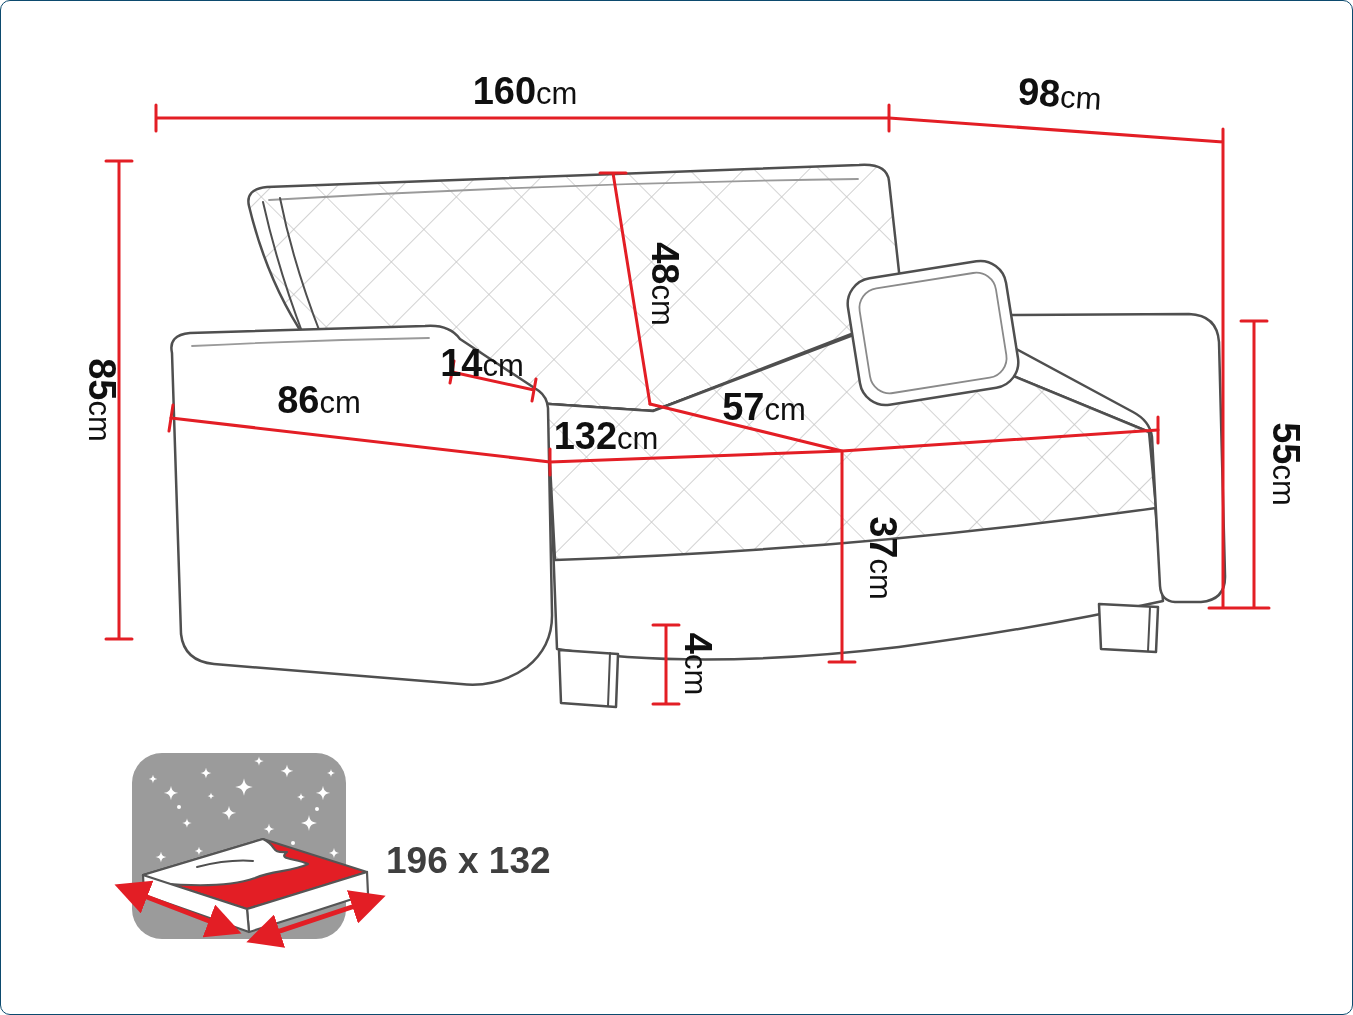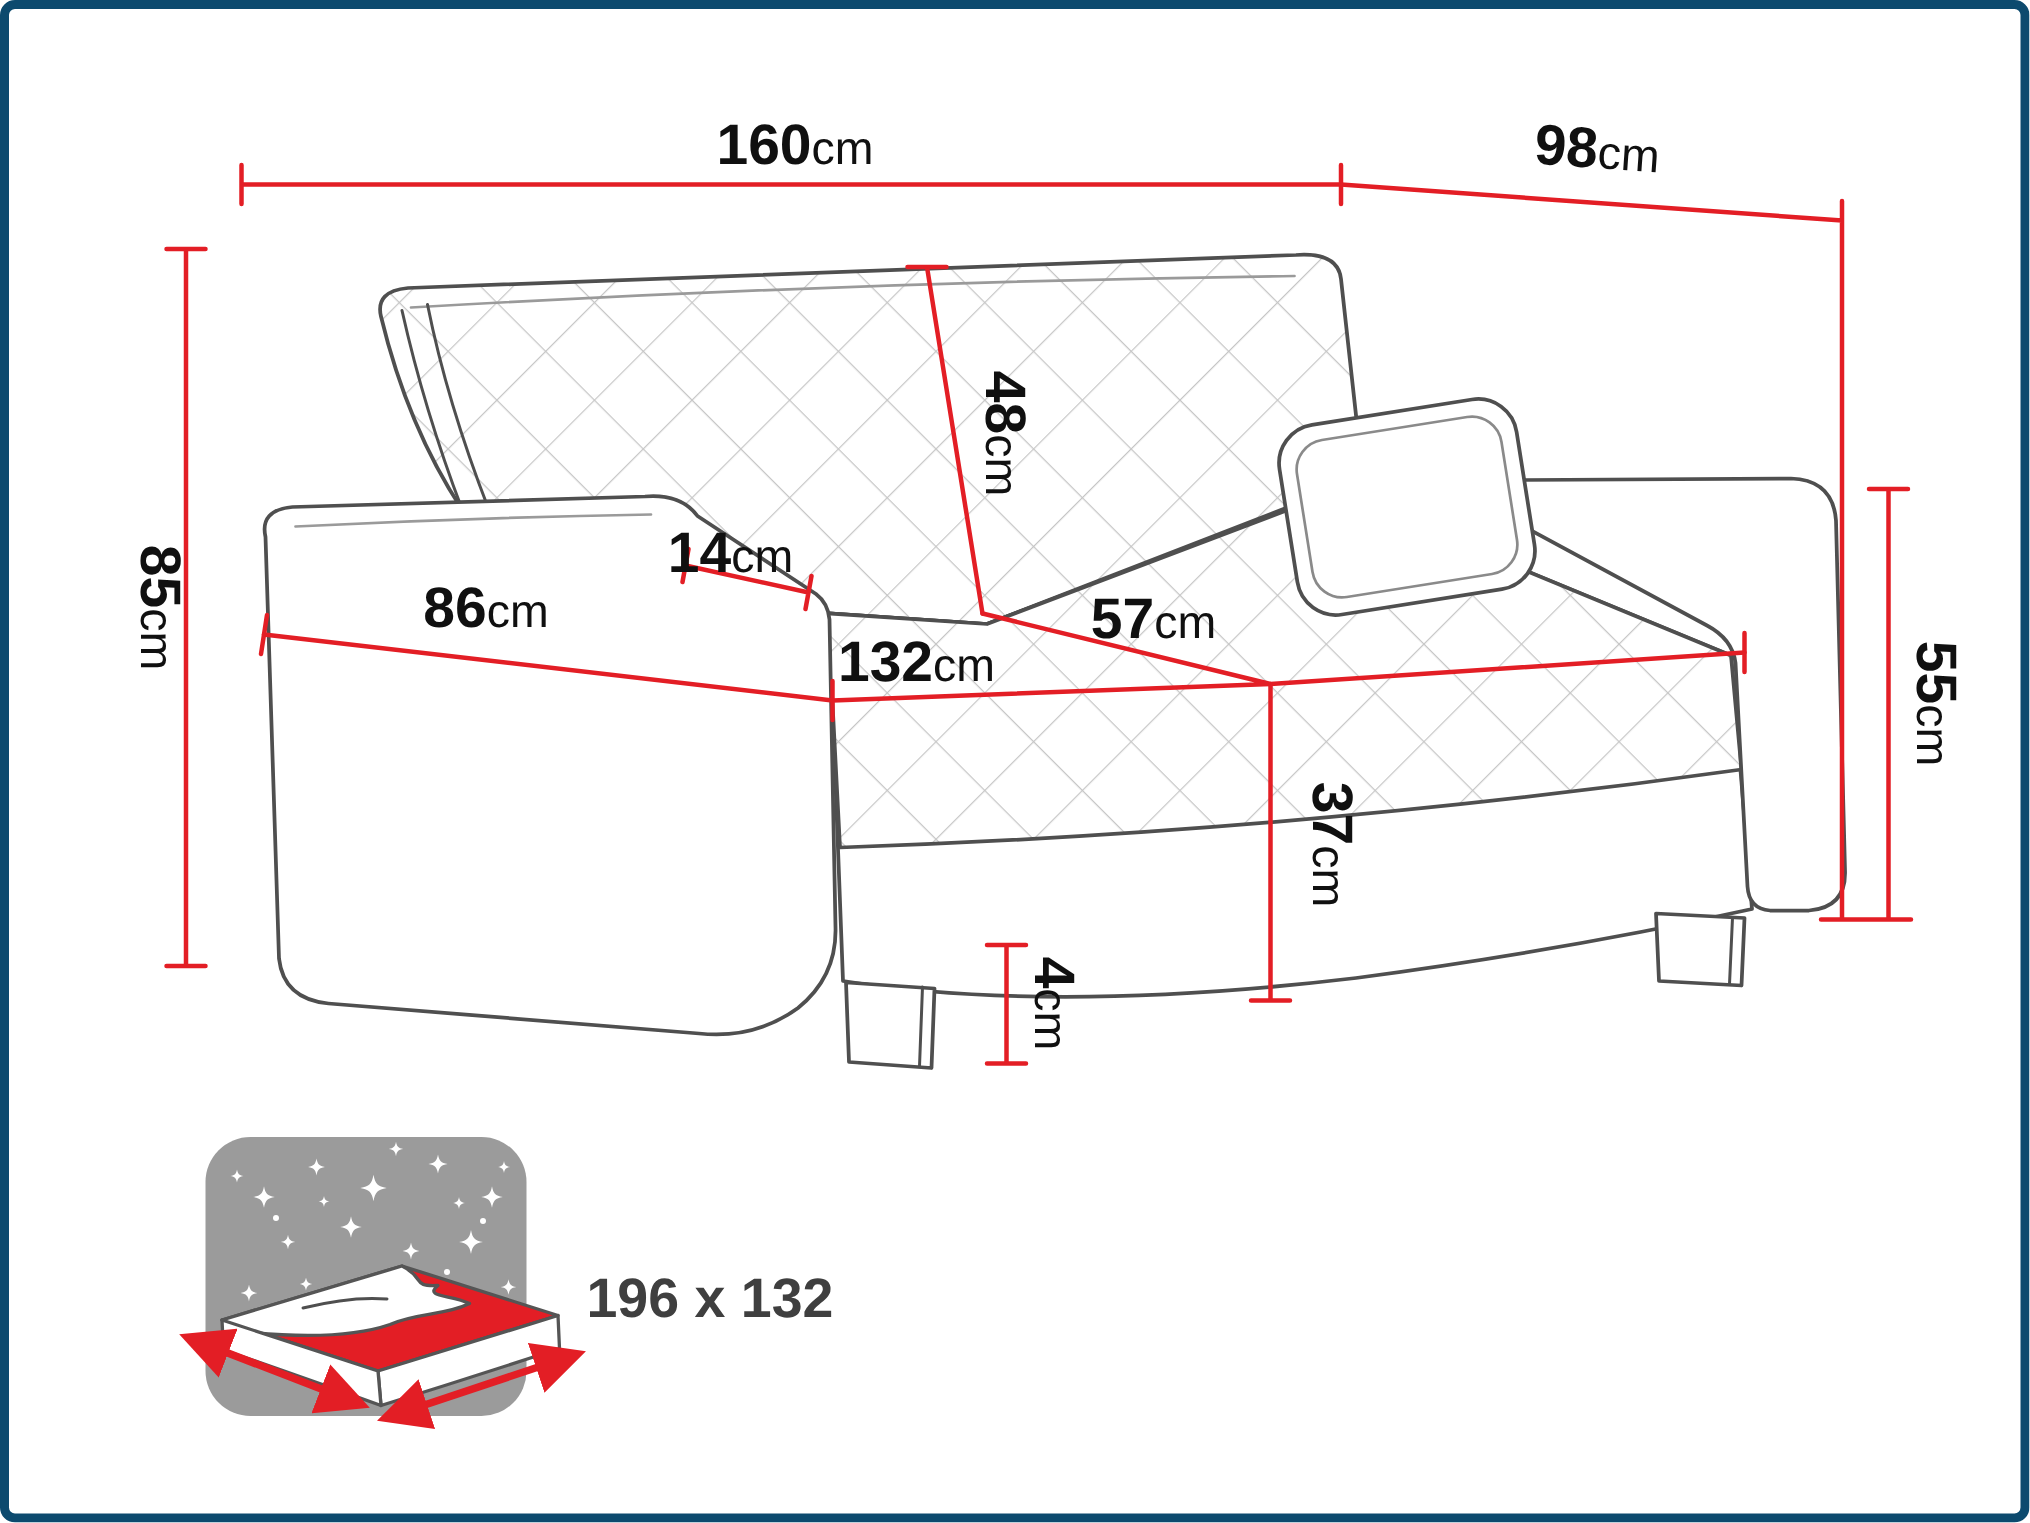--- a/index.html
+++ b/index.html
@@ -3,21 +3,21 @@
 <meta charset="utf-8">
 <style>
   :root{
     --accent:#e31e25;
     --line:#4f4f4f;
     --icon-gray:#9b9b9b;
   }
   html,body{margin:0;padding:0;background:#fff;}
   .stage{
     width:1353px;height:1015px;position:relative;background:#ffffff;
-    border:6px solid #0c4a6e;border-radius:10px;box-sizing:border-box;overflow:hidden;
+    border:1px solid #0c4a6e;border-radius:10px;box-sizing:border-box;overflow:hidden;
     font-family:"Liberation Sans","DejaVu Sans",sans-serif;
   }
   svg{position:absolute;left:0;top:0;}
   .red{stroke:var(--accent);stroke-width:3;fill:none;stroke-linecap:round;}
   .red-thick{stroke:var(--accent);stroke-width:5;fill:none;stroke-linecap:round;}
   .outline{stroke:var(--line);stroke-width:2.5;fill:#ffffff;stroke-linejoin:round;stroke-linecap:round;}
   .quilt{fill:url(#quiltPattern);stroke:var(--line);stroke-width:2.5;stroke-linejoin:round;}
   .thin{stroke:#9a9a9a;stroke-width:1.8;fill:none;stroke-linecap:round;}
   .detail{stroke:var(--line);stroke-width:2;fill:none;stroke-linecap:round;}
   .dim-label{font-family:"Liberation Sans","DejaVu Sans",sans-serif;font-weight:700;font-size:38px;fill:#101010;text-anchor:middle;}

